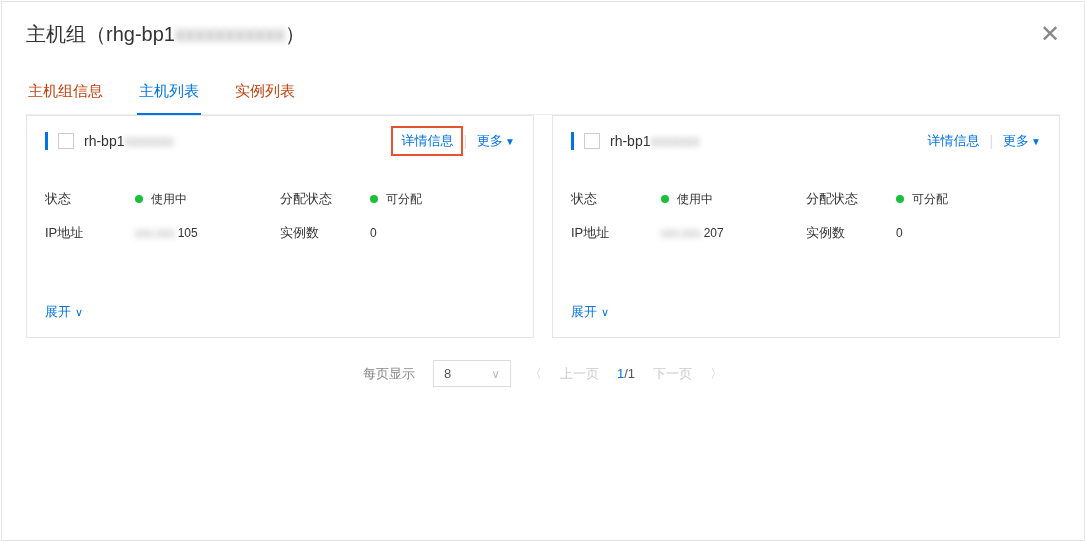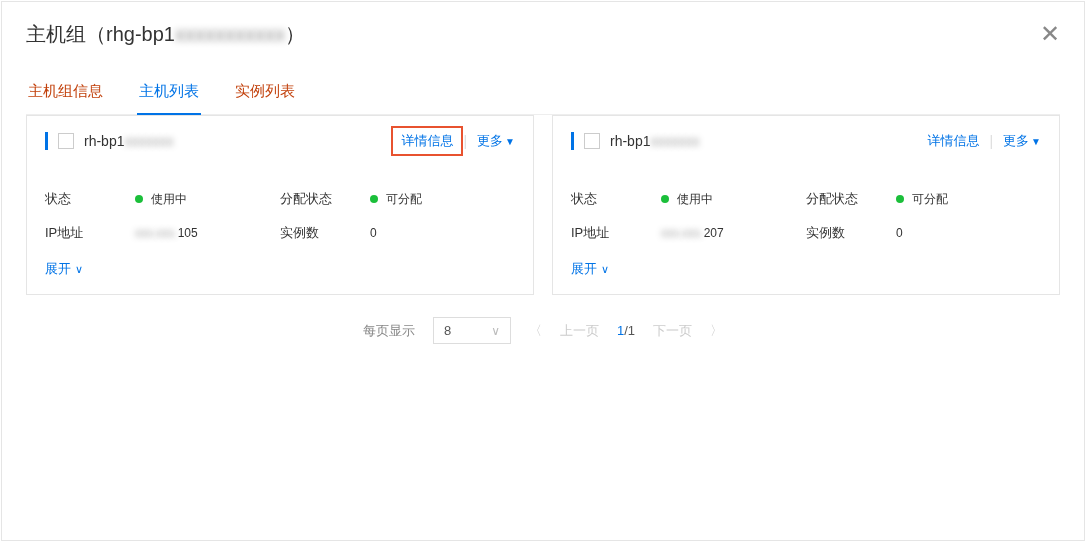--- a/index.html
+++ b/index.html
@@ -154,21 +154,21 @@
       border-radius: 50%;
       margin-right: 8px;
       vertical-align: middle;
     }
     .dot.green { background: #1bbf3a; }
     .blur-ip {
       color: transparent;
       text-shadow: 0 0 6px #999;
     }
     .expand {
-      margin-top: 18px;
+      margin-top: 61px;
       color: #0073e6;
       cursor: pointer;
       font-size: 13px;
       display: flex;
       align-items: center;
       gap: 4px;
     }
     .chevron-down {
       font-size: 11px;
     }

